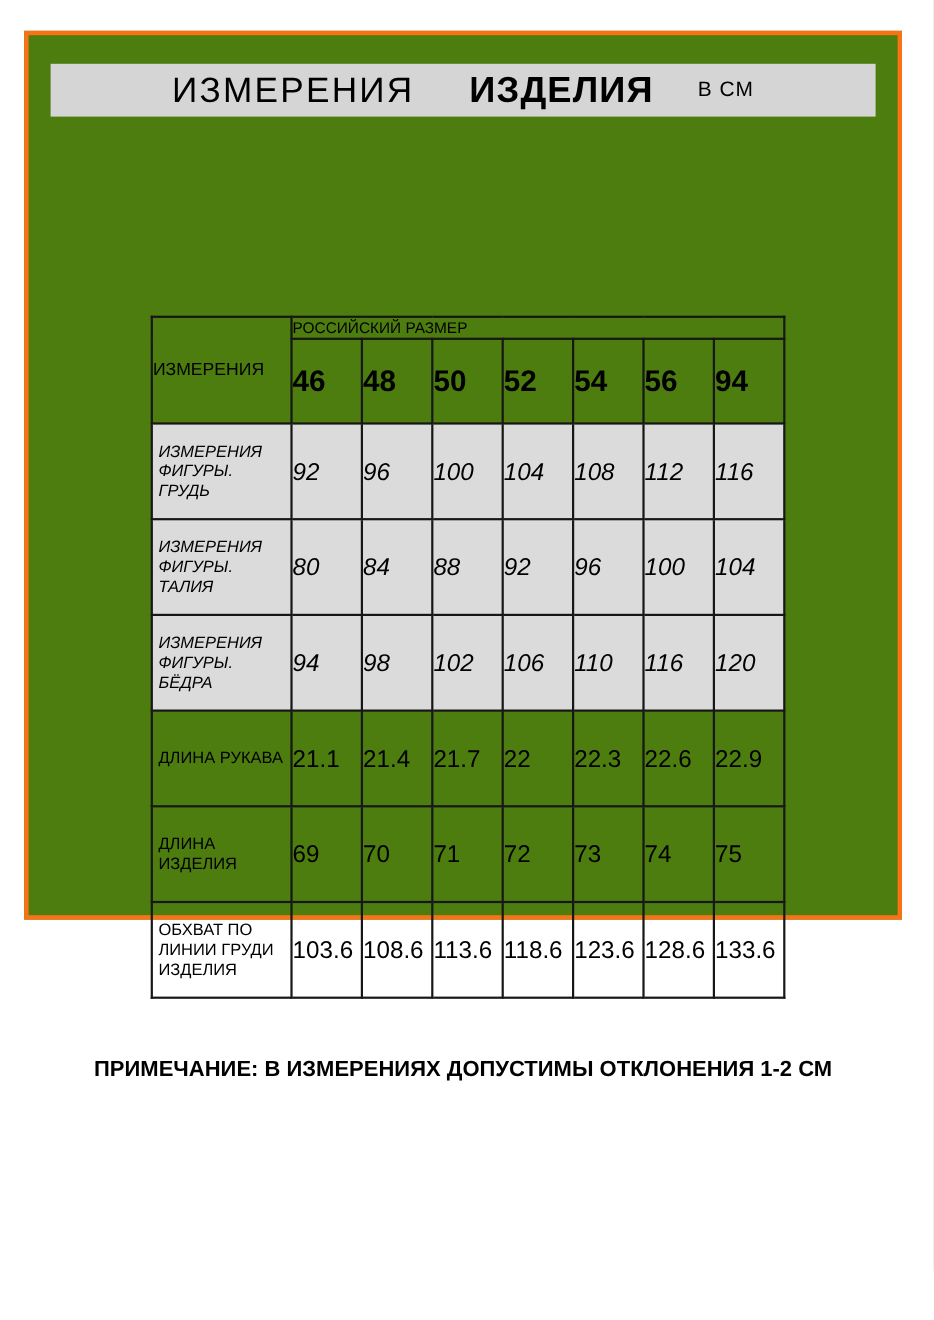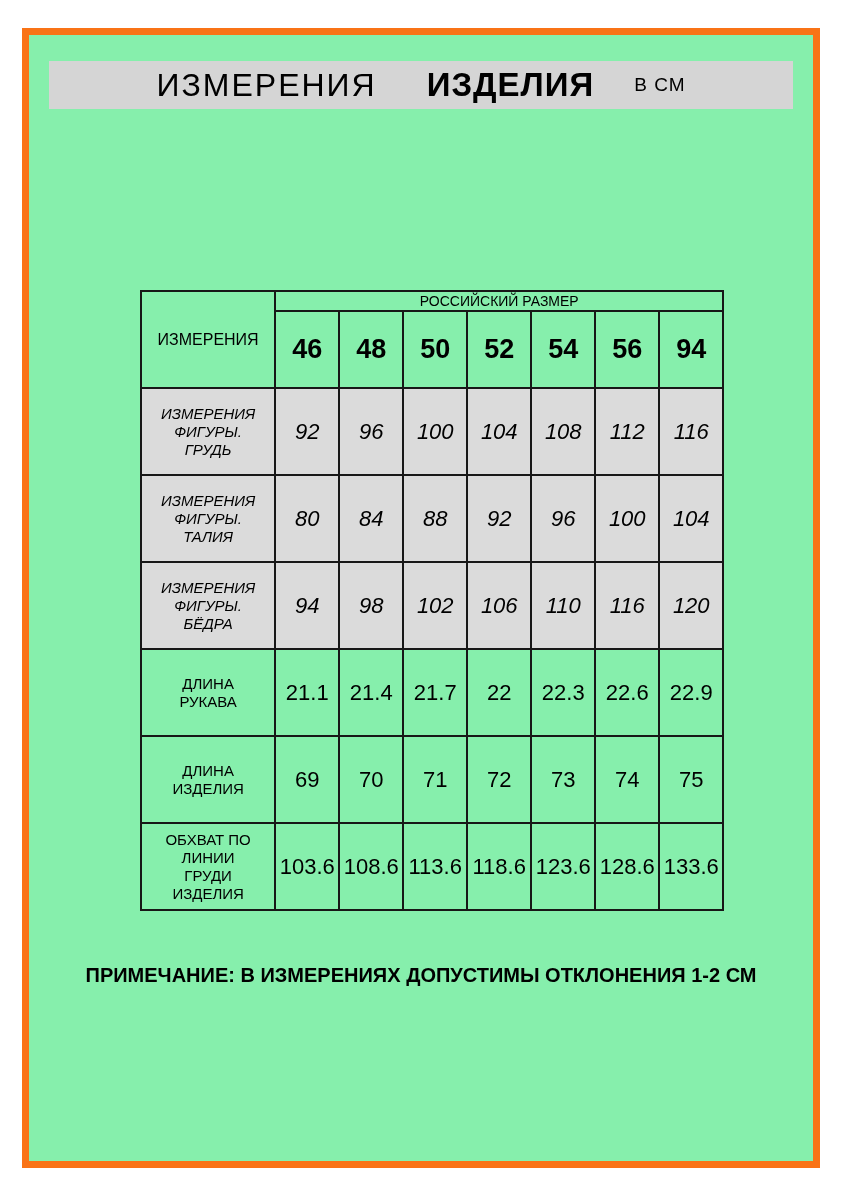--- a/index.html
+++ b/index.html
@@ -7,23 +7,23 @@
   body {
     width: 849px; height: 1200px;
     background: #ffffff;
     font-family: "Liberation Sans", sans-serif;
     color: #000;
     position: relative;
   }
   .frame {
     position: absolute;
     left: 22px; top: 28px;
-    width: 798px; height: 1140px;
-    border: 7px solid #f97316;
-    background: #86efac;
+    width: 798px; height: 808px;
+    border: 4px solid #f97316;
+    background: #4d7c0f;
   }
   .title-bar {
     position: absolute;
     left: 20px; right: 20px; top: 26px;
     height: 48px;
     background: #d5d5d5;
     display: flex;
     align-items: center;
     justify-content: center;
   }
@@ -46,29 +46,29 @@
     line-height: 26px;
   }
   table.size-table {
     position: absolute;
     top: 255px; left: 111px;
     border-collapse: collapse;
     table-layout: fixed;
   }
   table.size-table th, table.size-table td {
     border: 2px solid #171717;
-    text-align: center;
+    text-align: left;
     vertical-align: middle;
     padding: 0;
   }
   .corner-cell { font-weight: normal; font-size: 16px; padding: 0 4px; }
   .group-header-cell { height: 20px; font-weight: normal; font-size: 14px; }
   .size-cell { height: 77px; font-size: 27px; font-weight: bold; margin-left: 35px; }
   tbody.rows tr { height: 87px; }
-  tbody.rows th { font-weight: normal; font-size: 15px; padding: 0 19px; line-height: 18px; }
+  tbody.rows th { font-weight: normal; font-size: 15px; padding: 0 5px; line-height: 18px; }
   tbody.rows td { font-size: 22px; }
   tr.shaded th, tr.shaded td { background: #dbdbdb; font-style: italic; }
   .note {
     position: absolute;
     top: 888px; left: 0; width: 100%;
     text-align: center;
     font-size: 20px;
     font-weight: bold;
     margin-top: 41px;
   }

